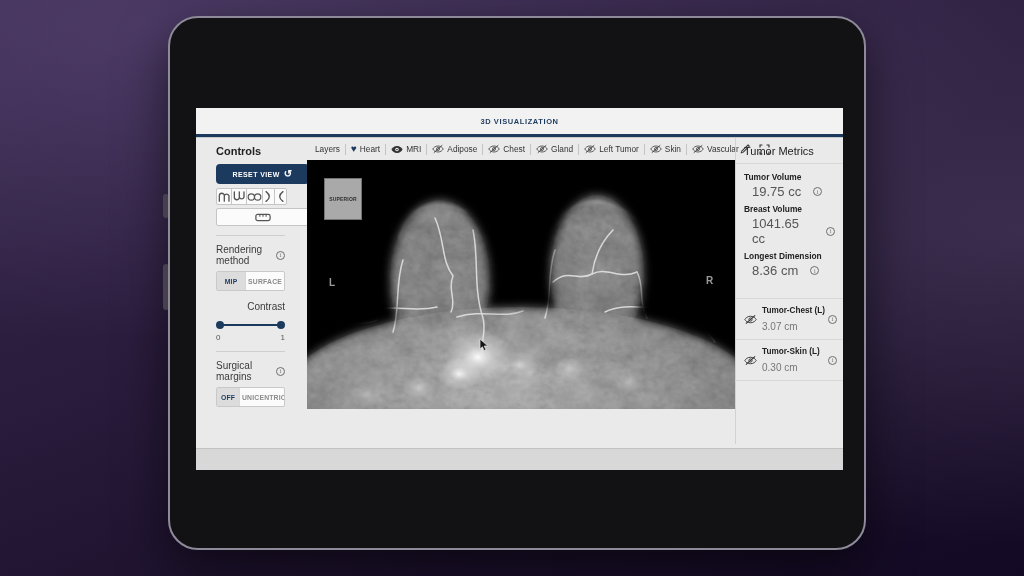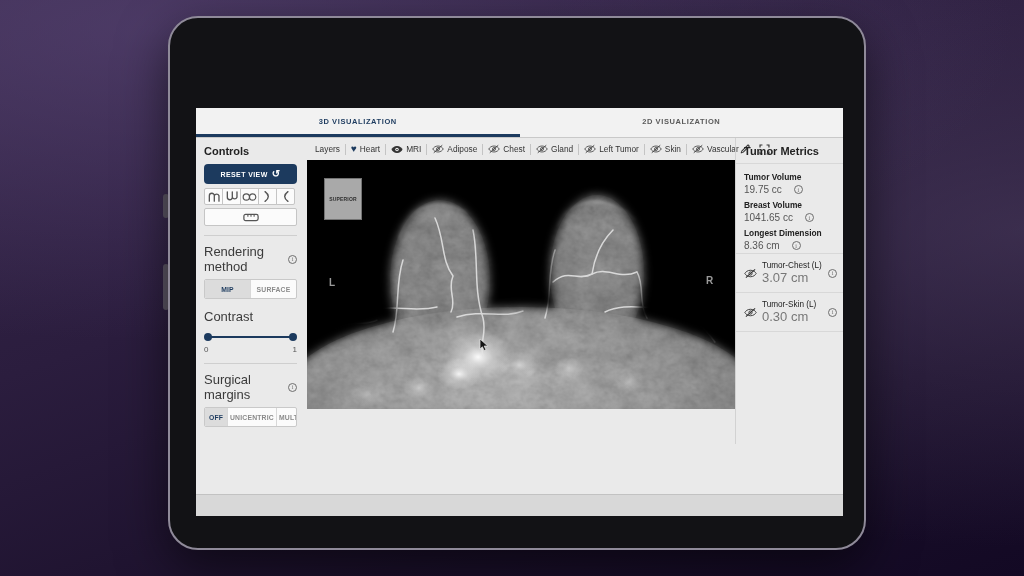--- a/index.html
+++ b/index.html
@@ -15,46 +15,46 @@
       radial-gradient(120% 100% at 100% 40%, rgba(85,70,105,.5), rgba(0,0,0,0) 55%),
       linear-gradient(160deg, #37284b 0%, #2b1d3e 40%, #1b102b 75%, #130924 100%);
   }
   .side-btn { position:absolute; left:163px; width:6px; border-radius:3px; background:#5d5766; }
   .tablet {
     position:absolute; left:168px; top:16px; width:698px; height:534px;
     background:#121215; border:2px solid #8f8a99; border-radius:30px;
     box-shadow:0 18px 50px rgba(0,0,0,.55);
   }
   .app {
-    position:absolute; left:196px; top:108px; width:647px; height:408px;
+    position:absolute; left:196px; top:108px; width:647px; height:362px;
     background:#eaeaea; overflow:hidden; color:#222;
   }
   
   .tabbar { position:absolute; left:0; top:0; width:100%; height:30px; display:flex;
     background:#f2f2f2; border-bottom:1px solid #c9c9c9; }
   .tab { flex:1; display:flex; align-items:center; justify-content:center;
     font-size:7.5px; font-weight:bold; letter-spacing:.6px; color:#5a5a5a; cursor:pointer;
     border-bottom:3px solid transparent; }
   .tab.active { color:#1c3a5e; border-bottom-color:#1c3a5e; }
   
-  .controls { position:absolute; left:0; top:30px; width:109px; height:306px; padding:7px 8px; }
+  .controls { position:absolute; left:0; top:30px; width:109px; height:306px; padding:7px 20px; }
   .panel-title { font-size:11px; font-weight:bold; color:#222; margin-bottom:7px; }
   .reset-btn { width:93px; height:20px; background:#1c3a5e; color:#fff; border:none; border-radius:4px;
     font-size:7px; font-weight:bold; letter-spacing:.4px; display:flex; align-items:center; justify-content:center; gap:4px;
     font-family:"Liberation Sans",sans-serif; cursor:pointer; }
   .reset-btn .glyph { font-size:10px; line-height:1; }
   .viewbtn-row { display:flex; margin-top:4px; }
   .viewbtn { width:19px; height:17px; background:#fbfbfb; border:1px solid #c5c5c5; margin-left:-1px;
     display:flex; align-items:center; justify-content:center; padding:0; cursor:pointer; }
   .viewbtn:first-child { margin-left:0; border-radius:2px 0 0 2px; }
   .viewbtn:last-child { border-radius:0 2px 2px 0; }
   .widebtn { width:93px; height:18px; margin-top:3px; background:#fbfbfb; border:1px solid #c5c5c5; border-radius:2px;
     display:flex; align-items:center; justify-content:center; cursor:pointer; }
   .ctl-divider { border-top:1px solid #cfcfcf; margin:9px 0 8px 0; }
-  .ctl-label-row { display:flex; align-items:center; justify-content:space-between; font-size:13px; color:#3b3b3b; margin-bottom:5px; }
+  .ctl-label-row { display:flex; align-items:center; justify-content:flex-end; font-size:10px; color:#3b3b3b; margin-bottom:5px; }
   .seg { display:flex; border:1px solid #c9c9c9; border-radius:2px; overflow:hidden; background:#fbfbfb; }
   .seg-opt { flex:1; height:18px; display:flex; align-items:center; justify-content:center;
     font-size:6.8px; font-weight:bold; letter-spacing:.2px; color:#8a8a8a; cursor:pointer; white-space:nowrap; border-left:1px solid #d8d8d8; padding:0 2px; }
   .seg-opt:first-child { border-left:none; }
   .seg-opt.active { background:#dcdcdc; color:#1c3a5e; }
   .slider { position:relative; height:10px; margin-top:8px; }
   .slider .track { position:absolute; left:2px; right:2px; top:4px; height:2px; background:#1c3a5e; border-radius:1px; }
   .slider .thumb { position:absolute; top:1px; width:8px; height:8px; border-radius:50%; background:#1c3a5e; }
   .slider .thumb.min { left:0; } .slider .thumb.max { right:0; }
   .slider-labels { display:flex; justify-content:space-between; font-size:8px; color:#555; margin-top:3px; }
@@ -72,50 +72,49 @@
   
   .viewport { position:absolute; left:111px; top:52px; width:428px; height:249px; background:#000; overflow:hidden; }
   .orient-cube { position:absolute; left:17px; top:18px; width:38px; height:42px; background:#a9a9a9;
     border:1px solid #737373; display:flex; align-items:center; justify-content:center;
     font-size:5px; letter-spacing:.2px; color:#2f2f2f; font-weight:bold; cursor:pointer; }
   .marker { position:absolute; color:#9a9a9a; font-size:10px; font-weight:bold; }
   .marker.L { left:22px; top:117px; } .marker.R { left:399px; top:115px; }
   .cursor { position:absolute; left:172px; top:178px; }
   
   .metrics { position:absolute; left:539px; top:30px; width:108px; height:306px; border-left:1px solid #d2d2d2; overflow:hidden; }
-  .metrics-title { font-size:11px; font-weight:bold; padding:7px 24px 6px 8px; border-bottom:1px solid #d8d8d8; }
-  .stats { padding:3px 8px 2px 8px; border-bottom:1px solid #d8d8d8; }
+  .metrics-title { font-size:11px; font-weight:normal; padding:7px 24px 6px 8px; border-bottom:1px solid #d8d8d8; }
+  .stats { padding:3px 8px 20px 8px; border-bottom:1px solid #d8d8d8; }
   .stat { margin-top:5px; }
   .stat-label { font-size:8.4px; font-weight:bold; color:#222; }
-  .stat-value { font-size:10px; color:#555; display:flex; align-items:center; gap:12px; margin-top:2px; }
+  .stat-value { font-size:13px; color:#555; display:flex; align-items:center; gap:12px; margin-top:2px;margin-left:8px; }
   .meas-row { display:flex; align-items:center; gap:5px; padding:7px 6px 7px 8px; border-bottom:1px solid #d8d8d8; }
   .meas-mid { flex:1; min-width:0; }
-  .meas-label { font-size:8.2px; font-weight:normal; color:#222; white-space:nowrap; }
-  .meas-value { font-size:13px; color:#777; margin-top:0; }
+  .meas-label { font-size:8.2px; font-weight:bold; color:#222; white-space:nowrap; }
+  .meas-value { font-size:10px; color:#777; margin-top:6px; }
   .note { padding:10px 9px; font-size:8.4px; font-style:italic; color:#3d3d3d; line-height:1.5; }
   .note b { font-weight:bold; }
   
   .footer { position:absolute; left:0; bottom:0; width:100%; height:22px; background:#d8d8d8; border-top:1px solid #c2c2c2; }
   svg { overflow:visible; }
 </style>
 </head>
 <body>
 
 <div class="bg"></div>
 <div class="side-btn" style="top:194px;height:24px;"></div>
 <div class="side-btn" style="top:264px;height:46px;"></div>
 
 <div class="tablet">
 </div>
 
 <div class="app">
 
   <div class="tabbar">
     <div class="tab active">3D VISUALIZATION</div>
-    <div class="tab">2D VISUALIZATION</div>
   </div>
 
   <div class="controls">
     <div class="panel-title">Controls</div>
 
     <button class="reset-btn">
       <span>RESET VIEW</span>
       <span class="glyph">↺</span>
     </button>
 

